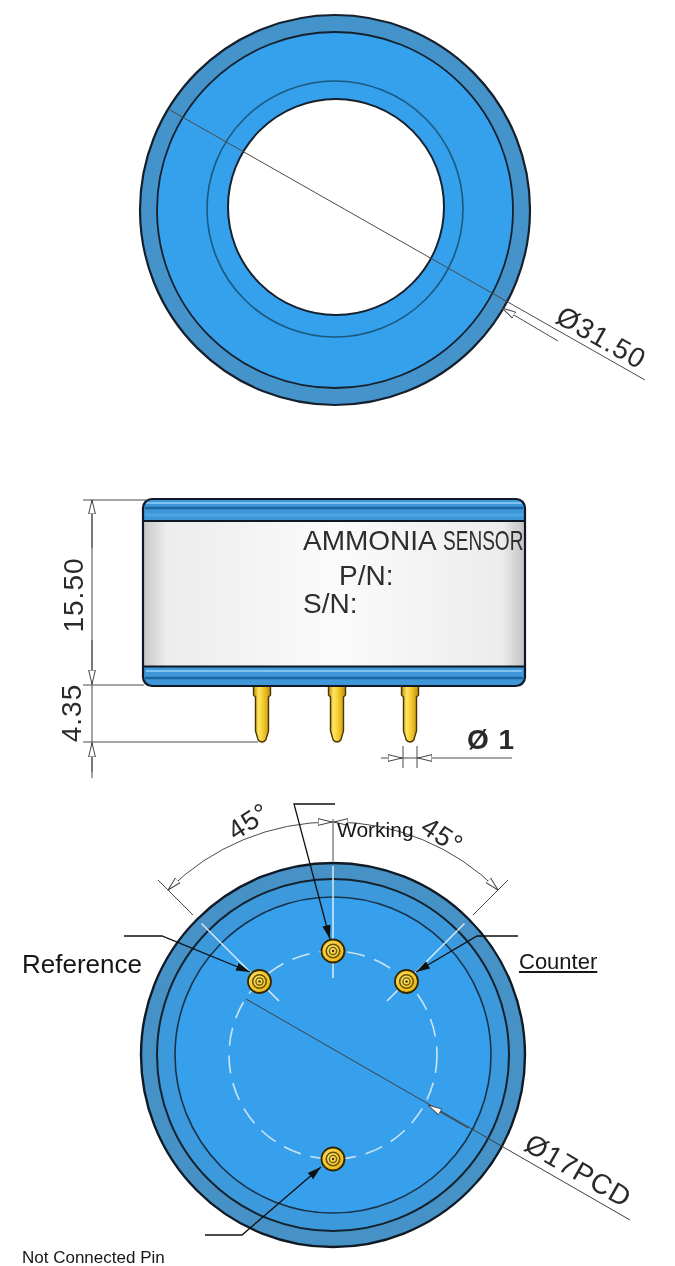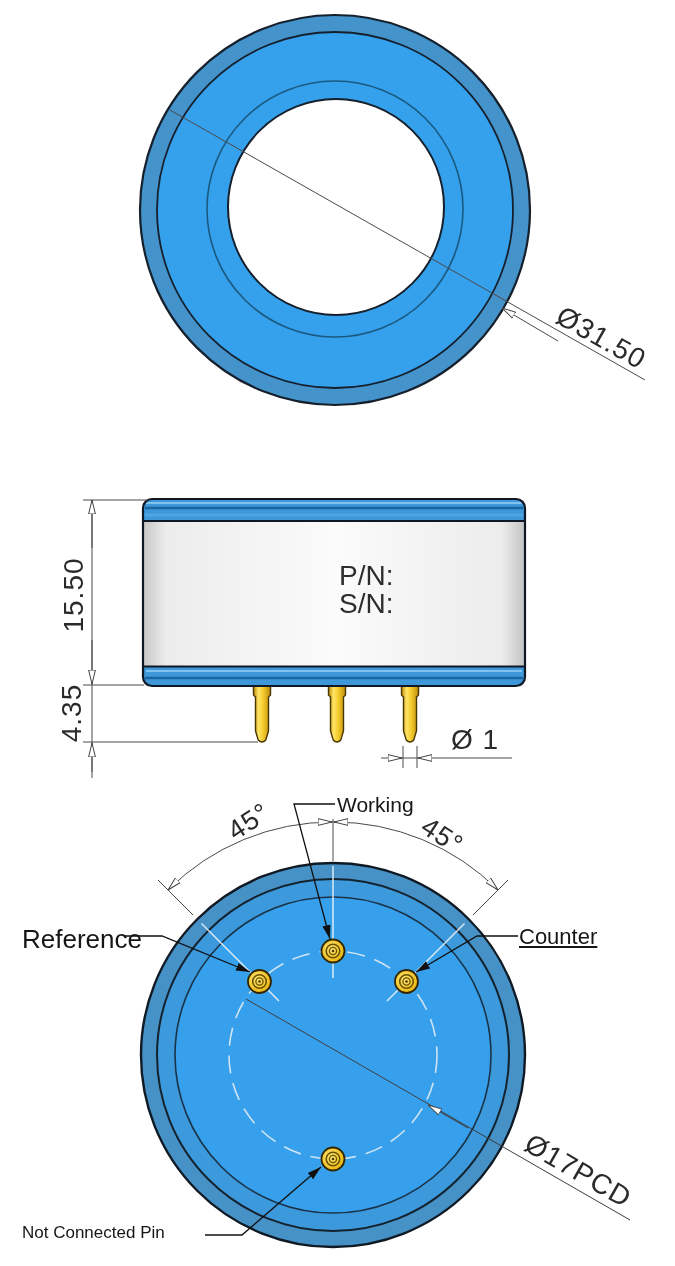--- a/index.html
+++ b/index.html
@@ -1,21 +1,21 @@
 <!DOCTYPE html>
 <html><head>
 <meta charset="utf-8">
 <style>
   html,body{margin:0;padding:0;background:#ffffff;}
   #canvas{position:relative;width:675px;height:1266px;background:#ffffff;overflow:hidden;
           font-family:"Liberation Sans",sans-serif;}
   #canvas svg{position:absolute;left:0;top:0;}
   .t{position:absolute;white-space:nowrap;color:#1f1f1f;line-height:1;}
   .dim{color:#2a2a2a;font-size:28px;letter-spacing:1px;}
-  .lbl{color:#161616;}
+  .lbl{color:#161616;margin-top:25px;}
   .ctr{transform:translate(-50%,-50%);}
   .r-90{transform:translate(-50%,-50%) rotate(-90deg);}
   .r295{transform:translate(-50%,-50%) rotate(29.5deg);}
   .r30{transform:translate(-50%,-50%) rotate(30deg);}
   .rm33{transform:translate(-50%,-50%) rotate(-33deg);}
   .rp33{transform:translate(-50%,-50%) rotate(33deg);}
   .sensor-narrow{display:inline-block;transform:scaleX(.68);transform-origin:left center;
                  font-size:24px;margin-left:6px;}
   .ammonia{font-size:28px;color:#2d2d2d;}
   .pn{font-size:28px;color:#2d2d2d;}
@@ -165,26 +165,27 @@
         <circle cx="333" cy="1159" r="6.8" fill="none" stroke="#6a5200" stroke-width="1.6"></circle>
         <circle cx="333" cy="1159" r="3.6" fill="none" stroke="#6a5200" stroke-width="1.3"></circle>
         <circle cx="333" cy="1159" r="1.3" fill="#4a3a00"></circle>
       </g>
     </g>
   </g>
 </svg>
 
 <div class="t dim r295" style="left:601px;top:338px;">Ø31.50</div>
 
+<div class="t" style="left:303px;top:527px;"><span class="ammonia">AMMONIA</span><span class="ammonia sensor-narrow">SENSOR</span></div>
 <div class="t pn" style="left:303px;top:562px;margin-left:36px;">P/N:</div>
-<div class="t pn" style="left:303px;top:590px;margin-left:36px;">S/N:</div>
+<div class="t pn" style="left:303px;top:590px;">S/N:</div>
 
 <div class="t dim r-90" style="left:74px;top:595px;">15.50</div>
 <div class="t dim r-90" style="left:72px;top:713px;">4.35</div>
-<div class="t dim ctr" style="left:475px;top:740px;">Ø 1</div>
+<div class="t dim ctr" style="left:491px;top:740px;font-weight:bold;">Ø 1</div>
 
 <div class="t dim rm33" style="left:249px;top:822px;font-size:27px;">45°</div>
 <div class="t dim rp33" style="left:442px;top:836px;font-size:27px;">45°</div>
 
 <div class="t lbl" style="left:337px;top:794px;font-size:21px;">Working</div>
 <div class="t lbl" style="left:22px;top:926px;font-size:26px;">Reference</div>
 <div class="t lbl" style="left:519px;top:926px;font-size:22px;text-decoration:underline;">Counter</div>
 <div class="t lbl" style="left:22px;top:1224px;font-size:17px;">Not Connected Pin</div>
 
 <div class="t dim r30" style="left:578px;top:1171px;">Ø17PCD</div>

